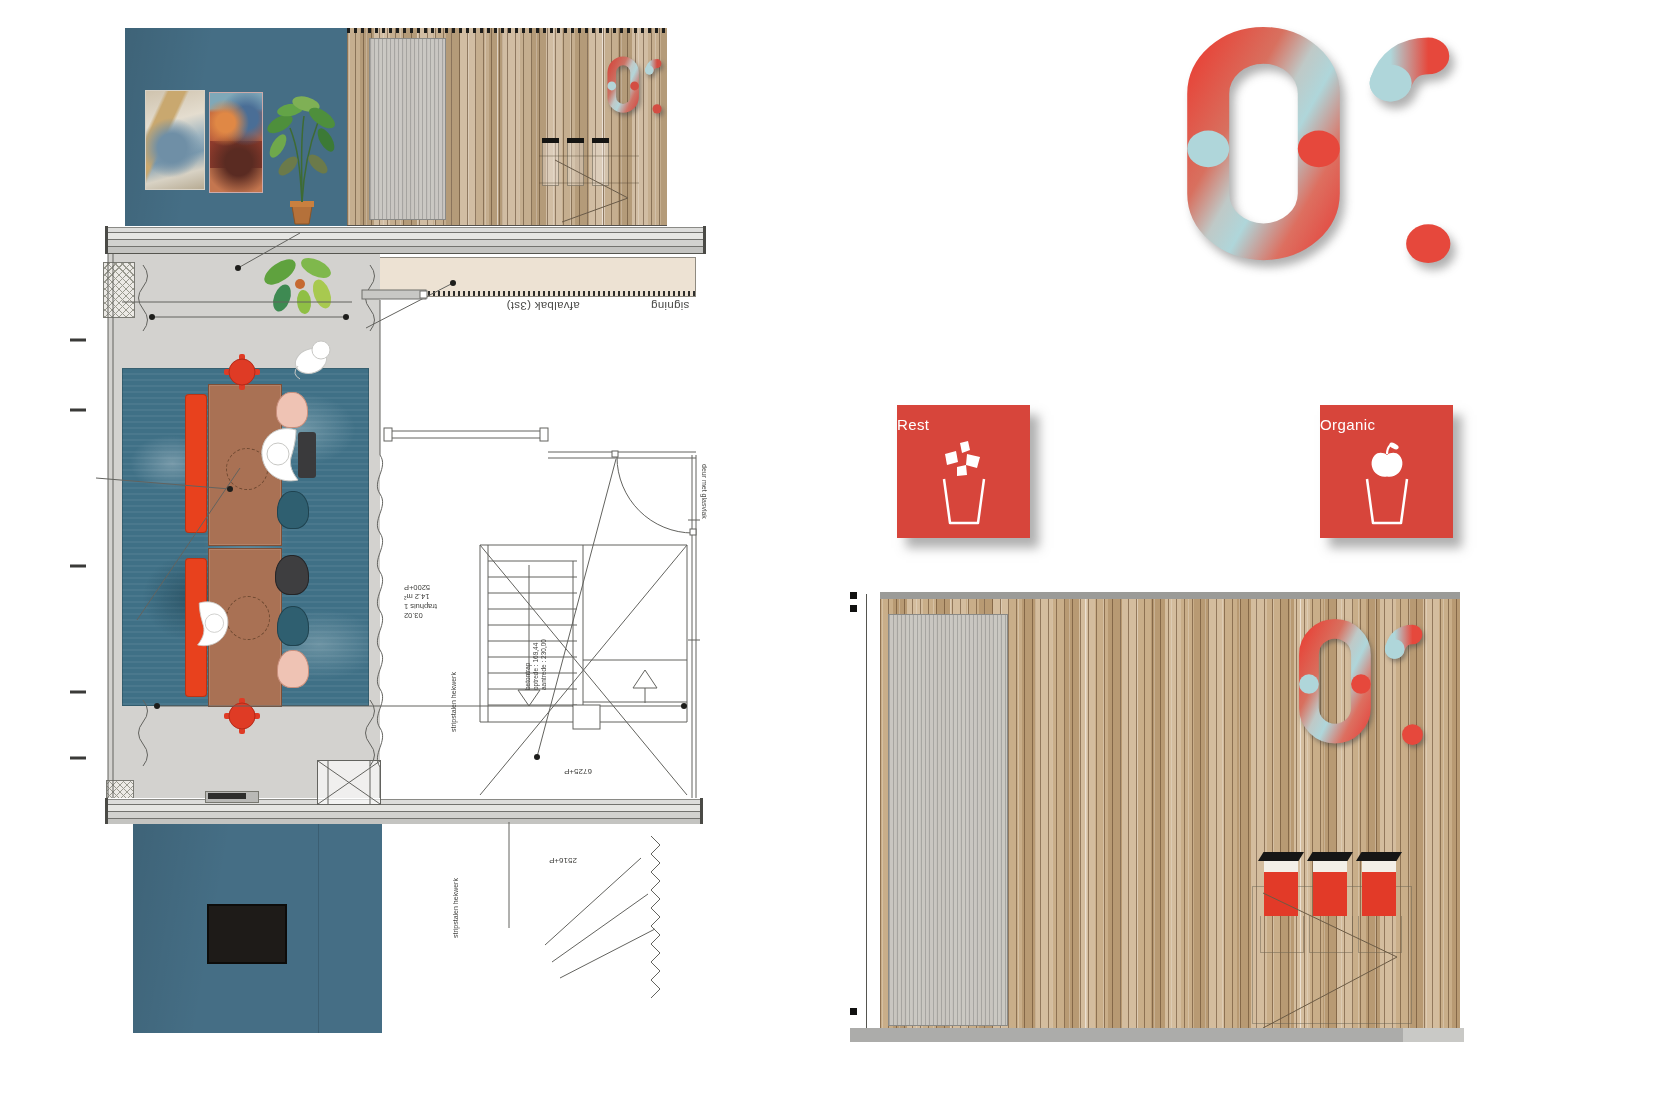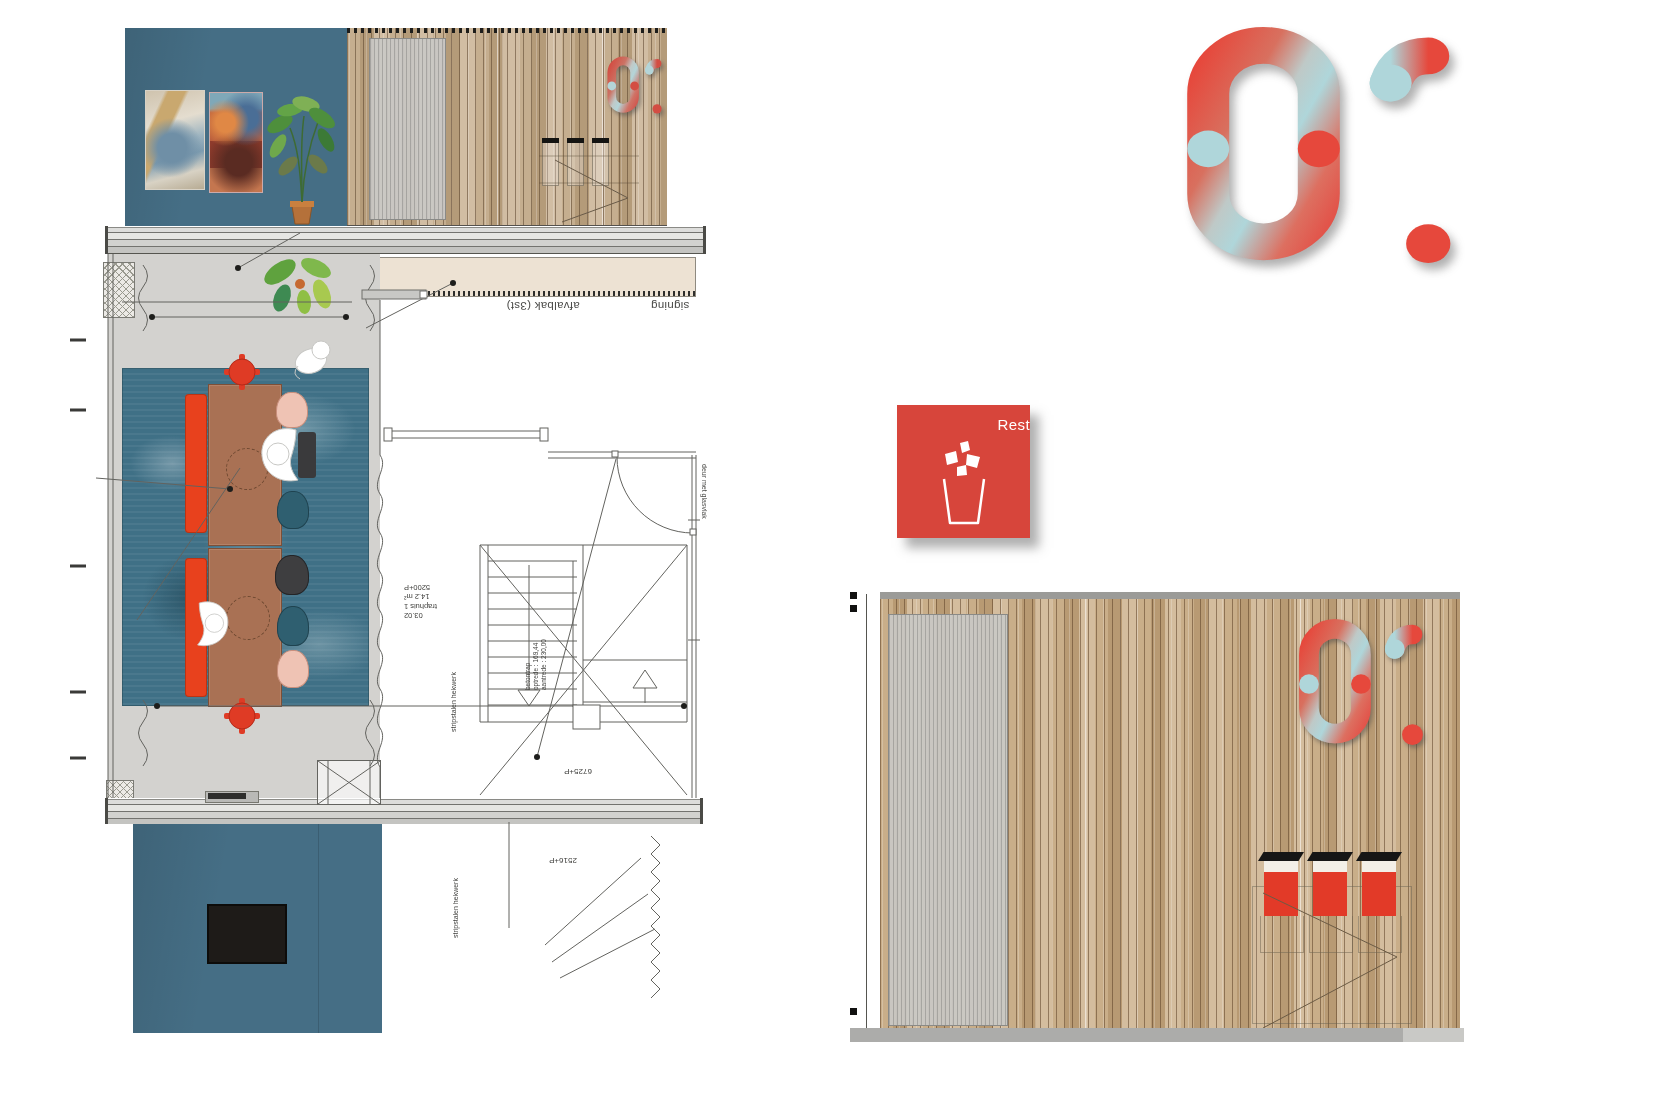--- a/index.html
+++ b/index.html
@@ -93,21 +93,21 @@
   .lbl-strip{font-size:11.5px;color:#4A4A48;letter-spacing:0.3px;text-align:center;}
   .f8{font-size:8px;}
   .f75{font-size:7.5px;}
   .f7{font-size:7px;}
   .f65{font-size:6.5px;}
 
   
   .big01{left:1185px;top:25px;filter:drop-shadow(5px 7px 5px rgba(80,80,80,0.45));}
   .sign01{filter:drop-shadow(2px 3px 2px rgba(70,70,70,0.5));}
   .card{top:405px;width:133px;height:133px;background:#D7453B;box-shadow:9px 10px 10px rgba(100,100,100,0.5);}
-  .card-label{position:absolute;top:11px;left:0;right:0;text-align:right;color:#ffffff;font-size:15px;letter-spacing:0.4px;}
+  .card-label{position:absolute;top:11px;left:0;right:0;text-align:left;color:#ffffff;font-size:15px;letter-spacing:0.4px;}
   .card-icon{position:absolute;left:50%;top:36px;transform:translateX(-50%);}
 
   
   .elev-br{left:850px;top:588px;width:614px;height:456px;}
   .br-wood{left:30px;top:4px;width:580px;height:436px;}
   .br-topstrip{left:30px;top:4px;width:580px;height:7px;background:#9B9B98;}
   .br-glass{left:38px;top:26px;width:118px;height:410px;}
   .br-vline{left:16px;top:6px;width:1px;height:436px;background:#555550;}
   .sqmark{width:7px;height:7px;background:#111110;}
   .bin-unit{position:absolute;width:46px;}
@@ -370,20 +370,29 @@
     <svg class="card-icon" width="60" height="86" viewBox="0 0 60 86">
       <g fill="#ffffff">
         <polygon points="26,2 34,0 36,9 28,12"></polygon>
         <polygon points="11,13 22,10 24,21 13,24"></polygon>
         <polygon points="33,13 46,16 43,27 32,24"></polygon>
         <polygon points="23,26 32,24 33,34 23,35"></polygon>
       </g>
       <path d="M10,38 L16,82 L44,82 L50,38" fill="none" stroke="#ffffff" stroke-width="2.5" stroke-linejoin="round"></path>
     </svg>
   </div>
+  <div class="abs card" style="left:1320px">
+    <div class="card-label">Organic</div>
+    <svg class="card-icon" width="60" height="86" viewBox="0 0 60 86">
+      <path d="M30,14 c-3,-2.5 -9,-3.5 -12.5,0.5 c-4.5,5 -3.5,13 1,17.5 c3,3 7.5,4.5 11.5,3.5 c4,1 8.5,-0.5 11.5,-3.5 c4.5,-4.5 5.5,-12.5 1,-17.5 c-3.5,-4 -9.5,-3 -12.5,-0.5 z" fill="#ffffff"></path>
+      <path d="M30,13 q0,-6 3.5,-9" stroke="#ffffff" stroke-width="2.2" fill="none"></path>
+      <ellipse cx="37" cy="5" rx="5" ry="2.6" transform="rotate(28 37 5)" fill="#ffffff"></ellipse>
+      <path d="M10,38 L16,82 L44,82 L50,38" fill="none" stroke="#ffffff" stroke-width="2.5" stroke-linejoin="round"></path>
+    </svg>
+  </div>
 
   <div class="abs elev-br">
     <div class="abs wood br-wood">
       <div class="seam" style="left:205px"></div>
       <div class="seam" style="left:420px"></div>
     </div>
     <div class="abs br-topstrip"></div>
     <div class="abs glass br-glass"></div>
     <div class="abs br-vline"></div>
     <div class="abs sqmark" style="left:0;top:4px"></div>

